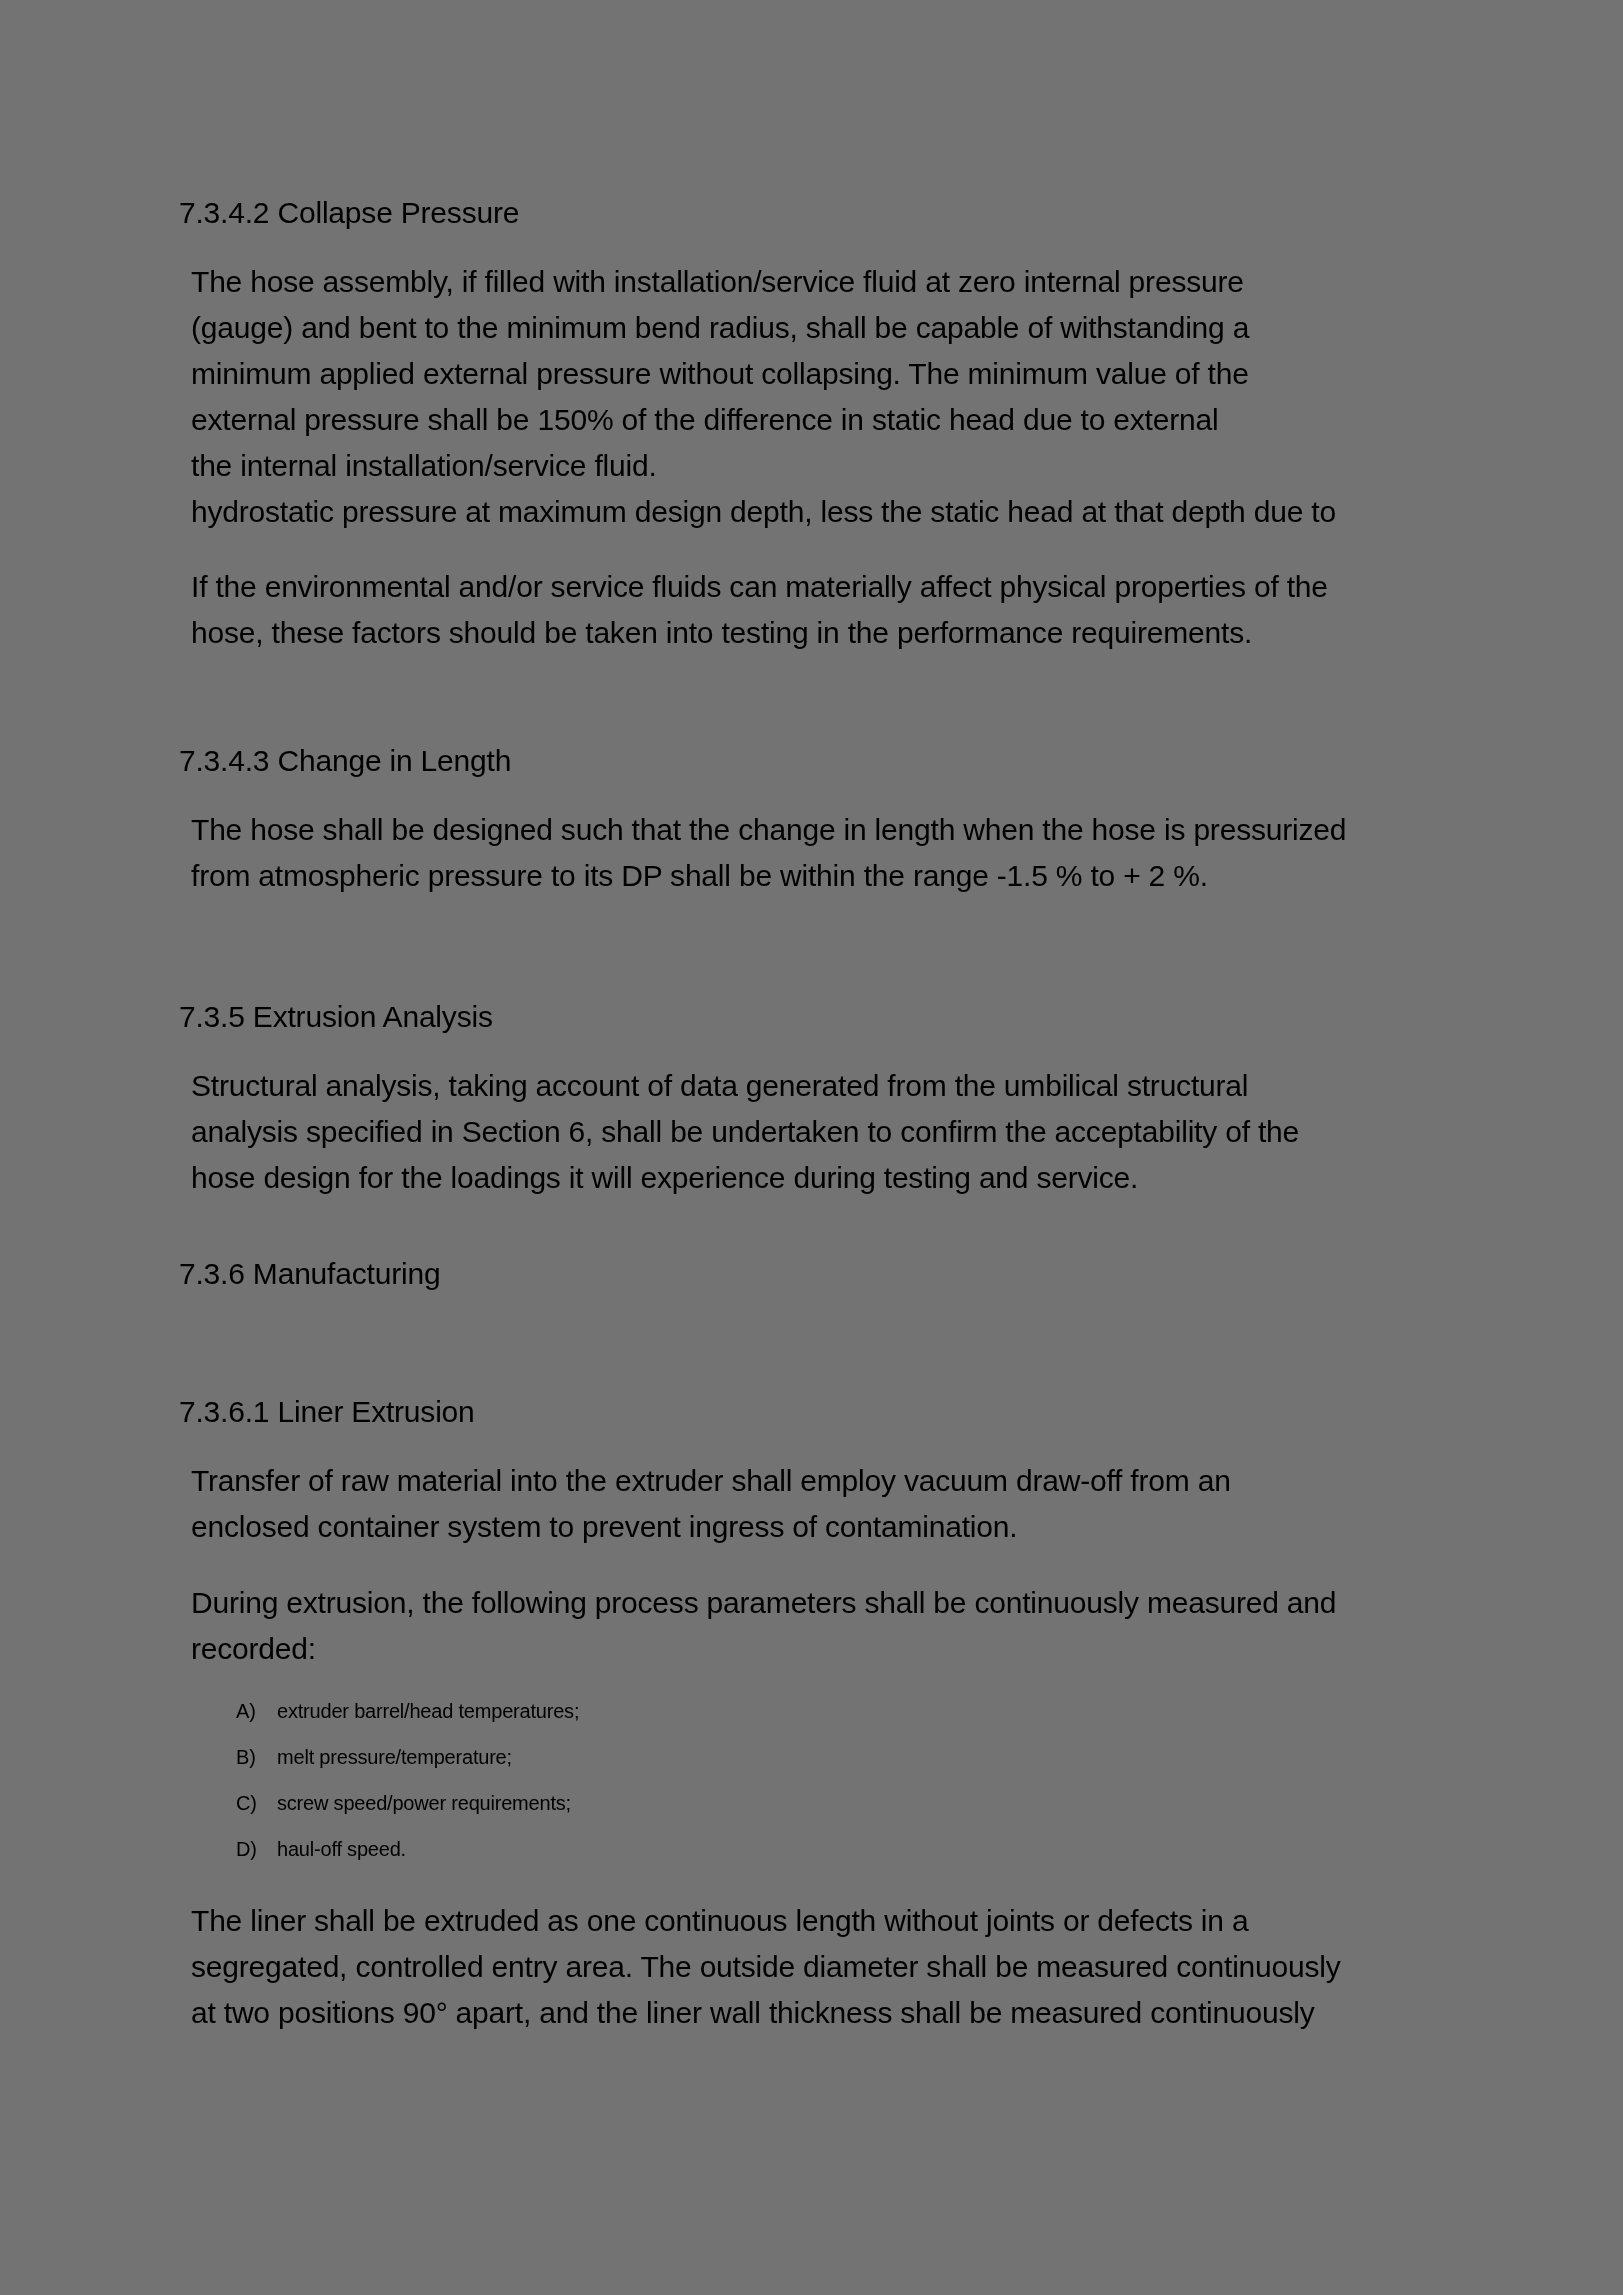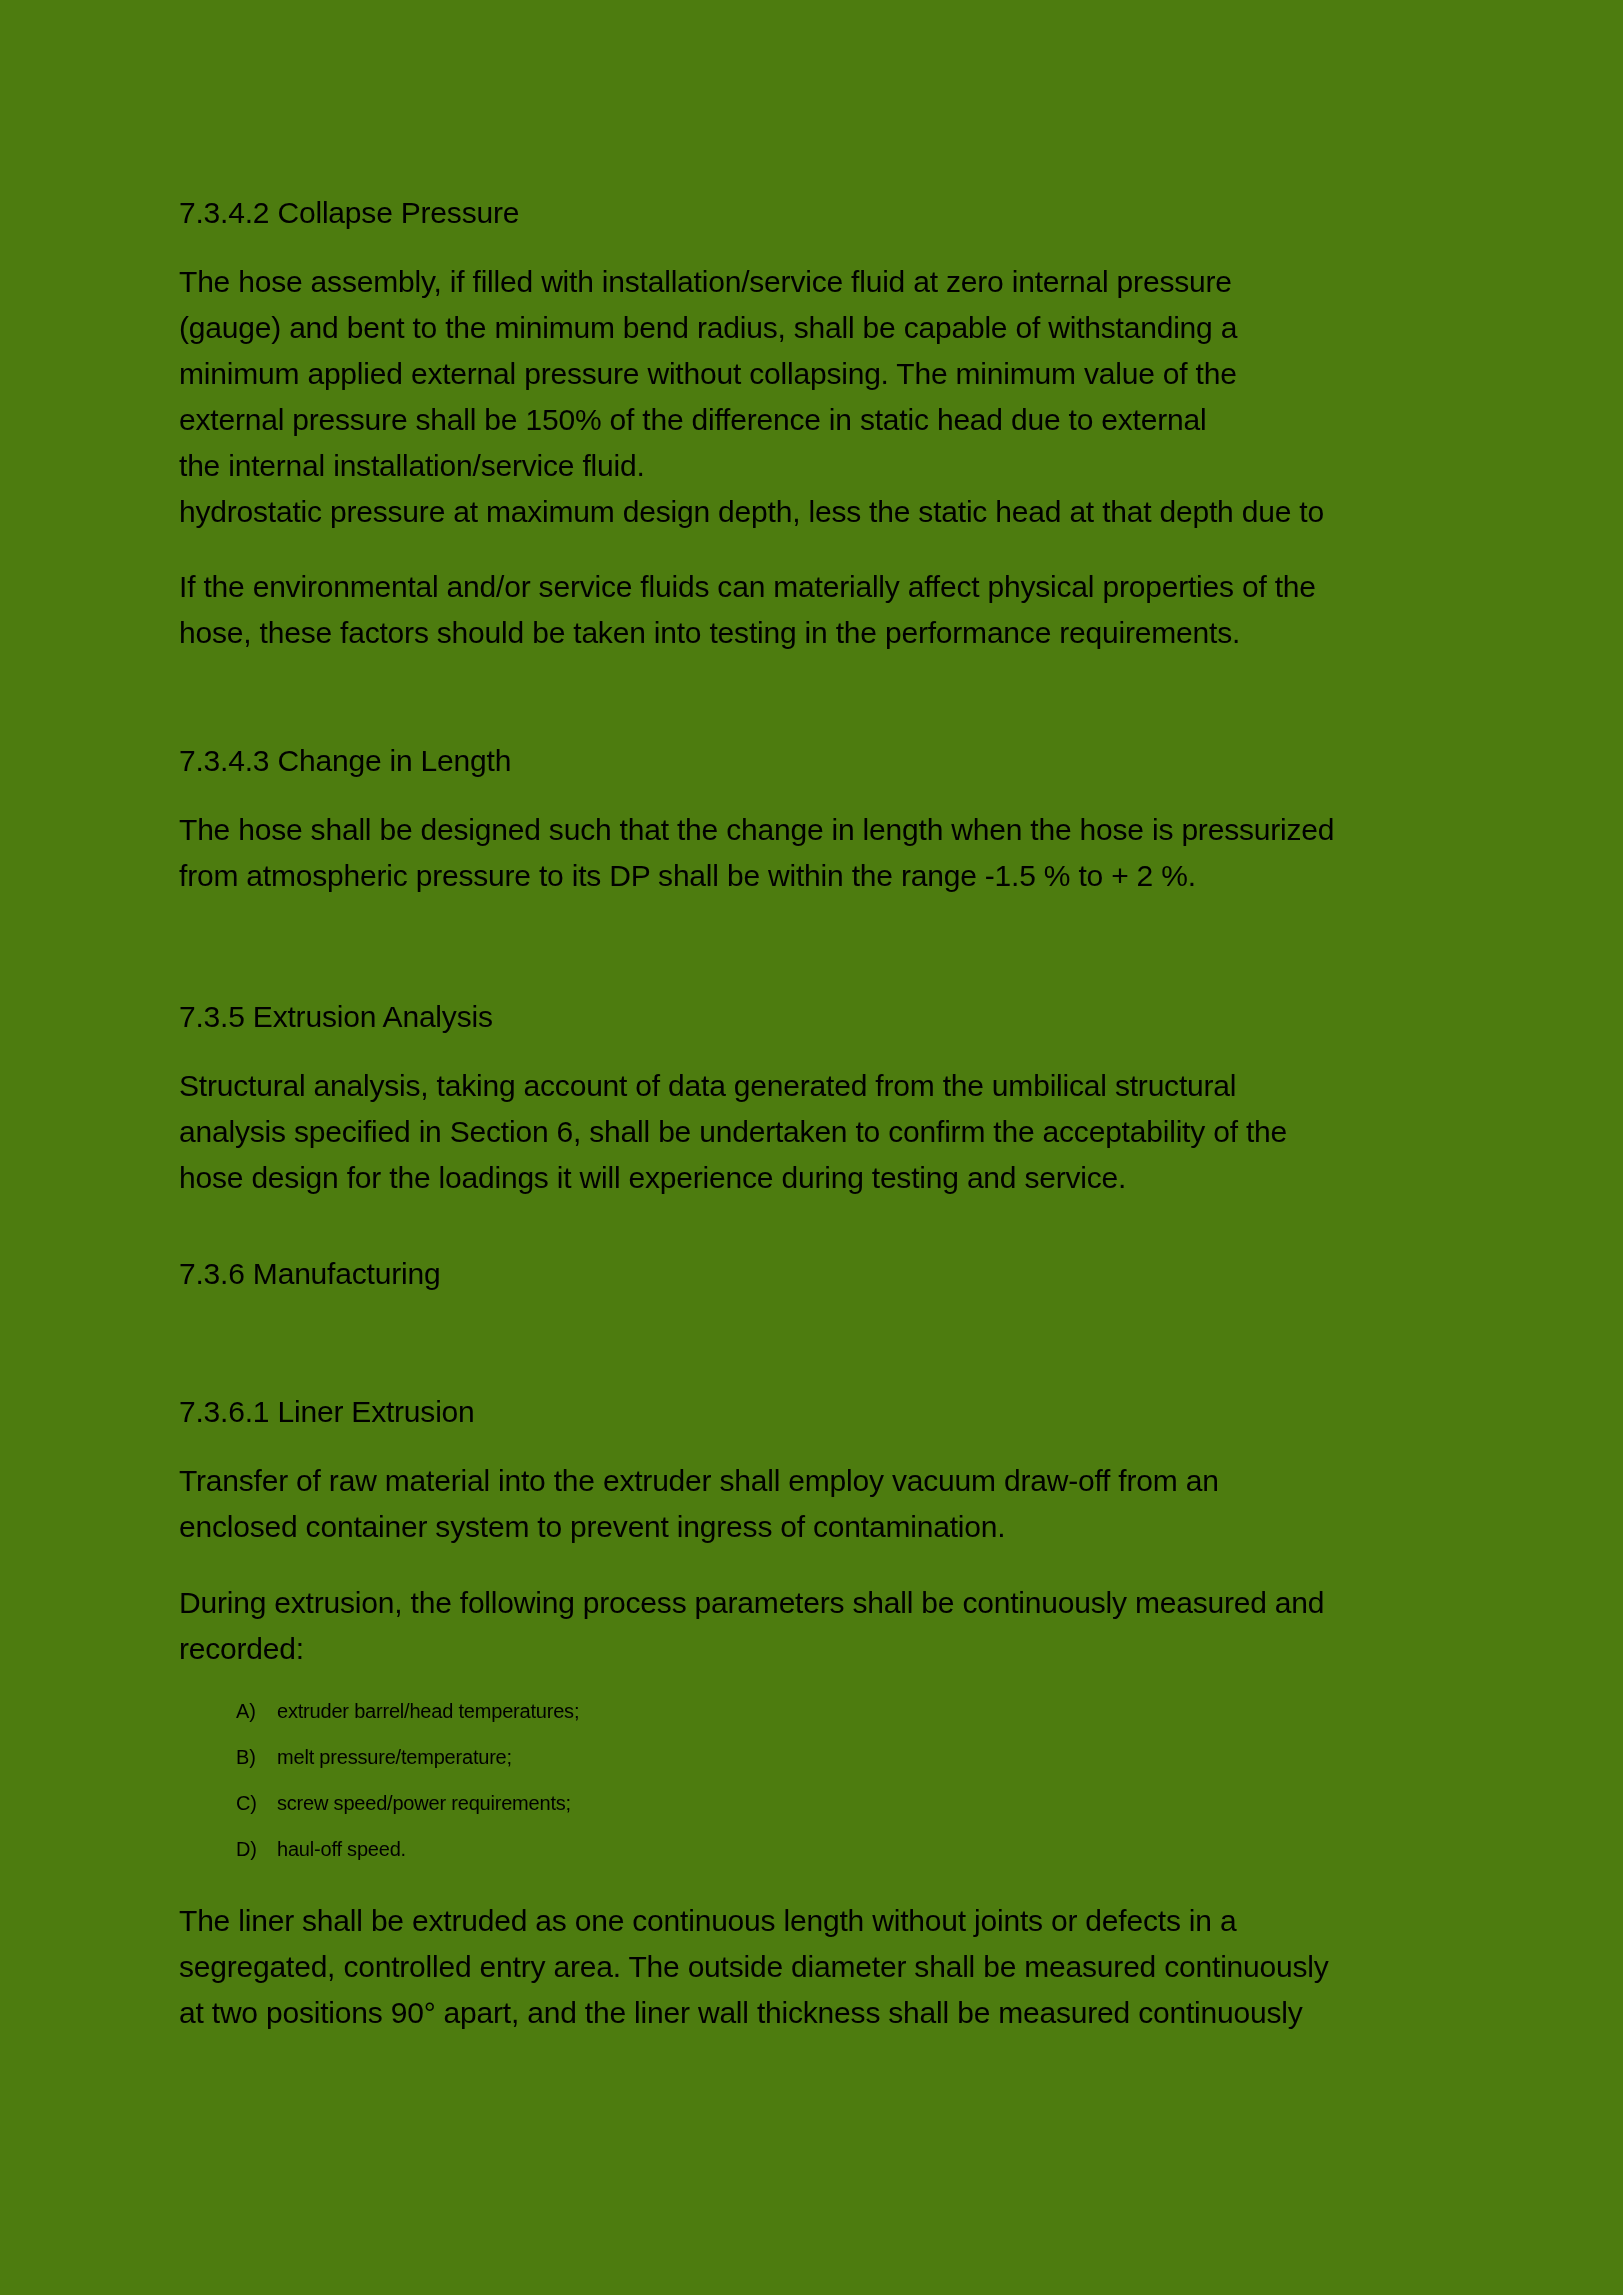--- a/index.html
+++ b/index.html
@@ -1,39 +1,39 @@
 <!DOCTYPE html>
 <html style="font-size:10.5px"><head>
 <meta charset="utf-8">
 <style>
   html, body { margin: 0; padding: 0; }
   .page {
     position: relative;
     width: 1623px;
     height: 2295px;
-    background: #4d7c0f;
+    background: #737373;
     color: #000000;
     font-family: "Liberation Sans", "DejaVu Sans", sans-serif;
     overflow: hidden;
   }
   .content {
     position: absolute;
     left: 179px;
     top: 190px;
     width: 1266px;
   }
   .heading {
     font-size: 30px;
     line-height: 46px;
     font-weight: 400;
     margin: 0;
     white-space: nowrap;
     letter-spacing: -0.2px;
   }
-  .para { margin: 0; }
+  .para { margin: 12px; }
   .para .line {
     font-size: 30px;
     line-height: 46px;
     white-space: nowrap;
     letter-spacing: -0.2px;
   }
   .list { margin: 0; padding-left: 57px; }
   .list-item {
     font-size: 20px;
     line-height: 46px;

